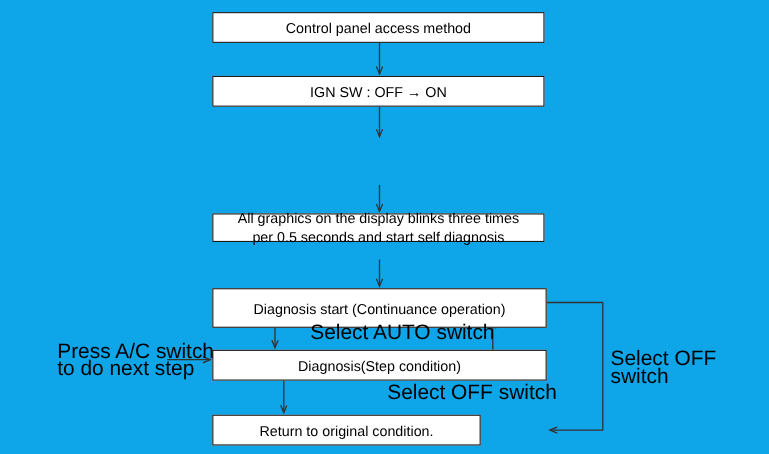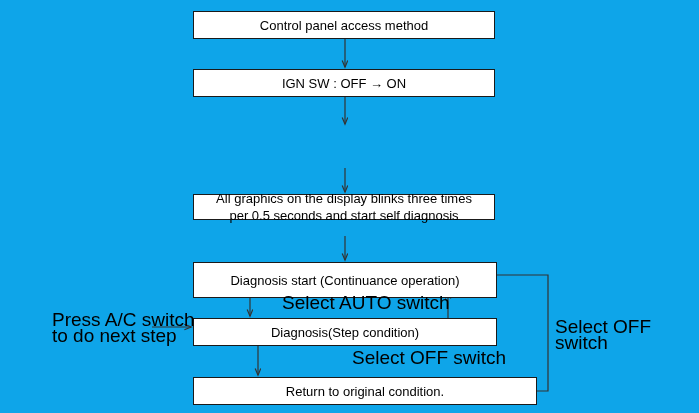--- a/index.html
+++ b/index.html
@@ -108,21 +108,21 @@
   </div>
 
   <div class="node" style="left:193px; top:262px; width:304px; height:36px;">
     <span class="node-text">Diagnosis start (Continuance operation)</span>
   </div>
 
   <div class="node" style="left:193px; top:318px; width:304px; height:28px;">
     <span class="node-text">Diagnosis(Step condition)</span>
   </div>
 
-  <div class="node" style="left:193px; top:377px; width:344px; height:28px;">
+  <div class="node" style="left:193px; top:377px; width:244px; height:28px;">
     <span class="node-text">Return to original condition.</span>
   </div>
 
   <div class="edge-label" style="left:282px; top:295px;">Select AUTO switch</div>
 
   <div class="edge-label" style="left:352px; top:350px;">Select OFF switch</div>
 
   <div class="edge-label" style="left:555px; top:319px;">Select OFF switch</div>
 
   <div class="edge-label" style="left:52px; top:312px;">Press A/C switch

